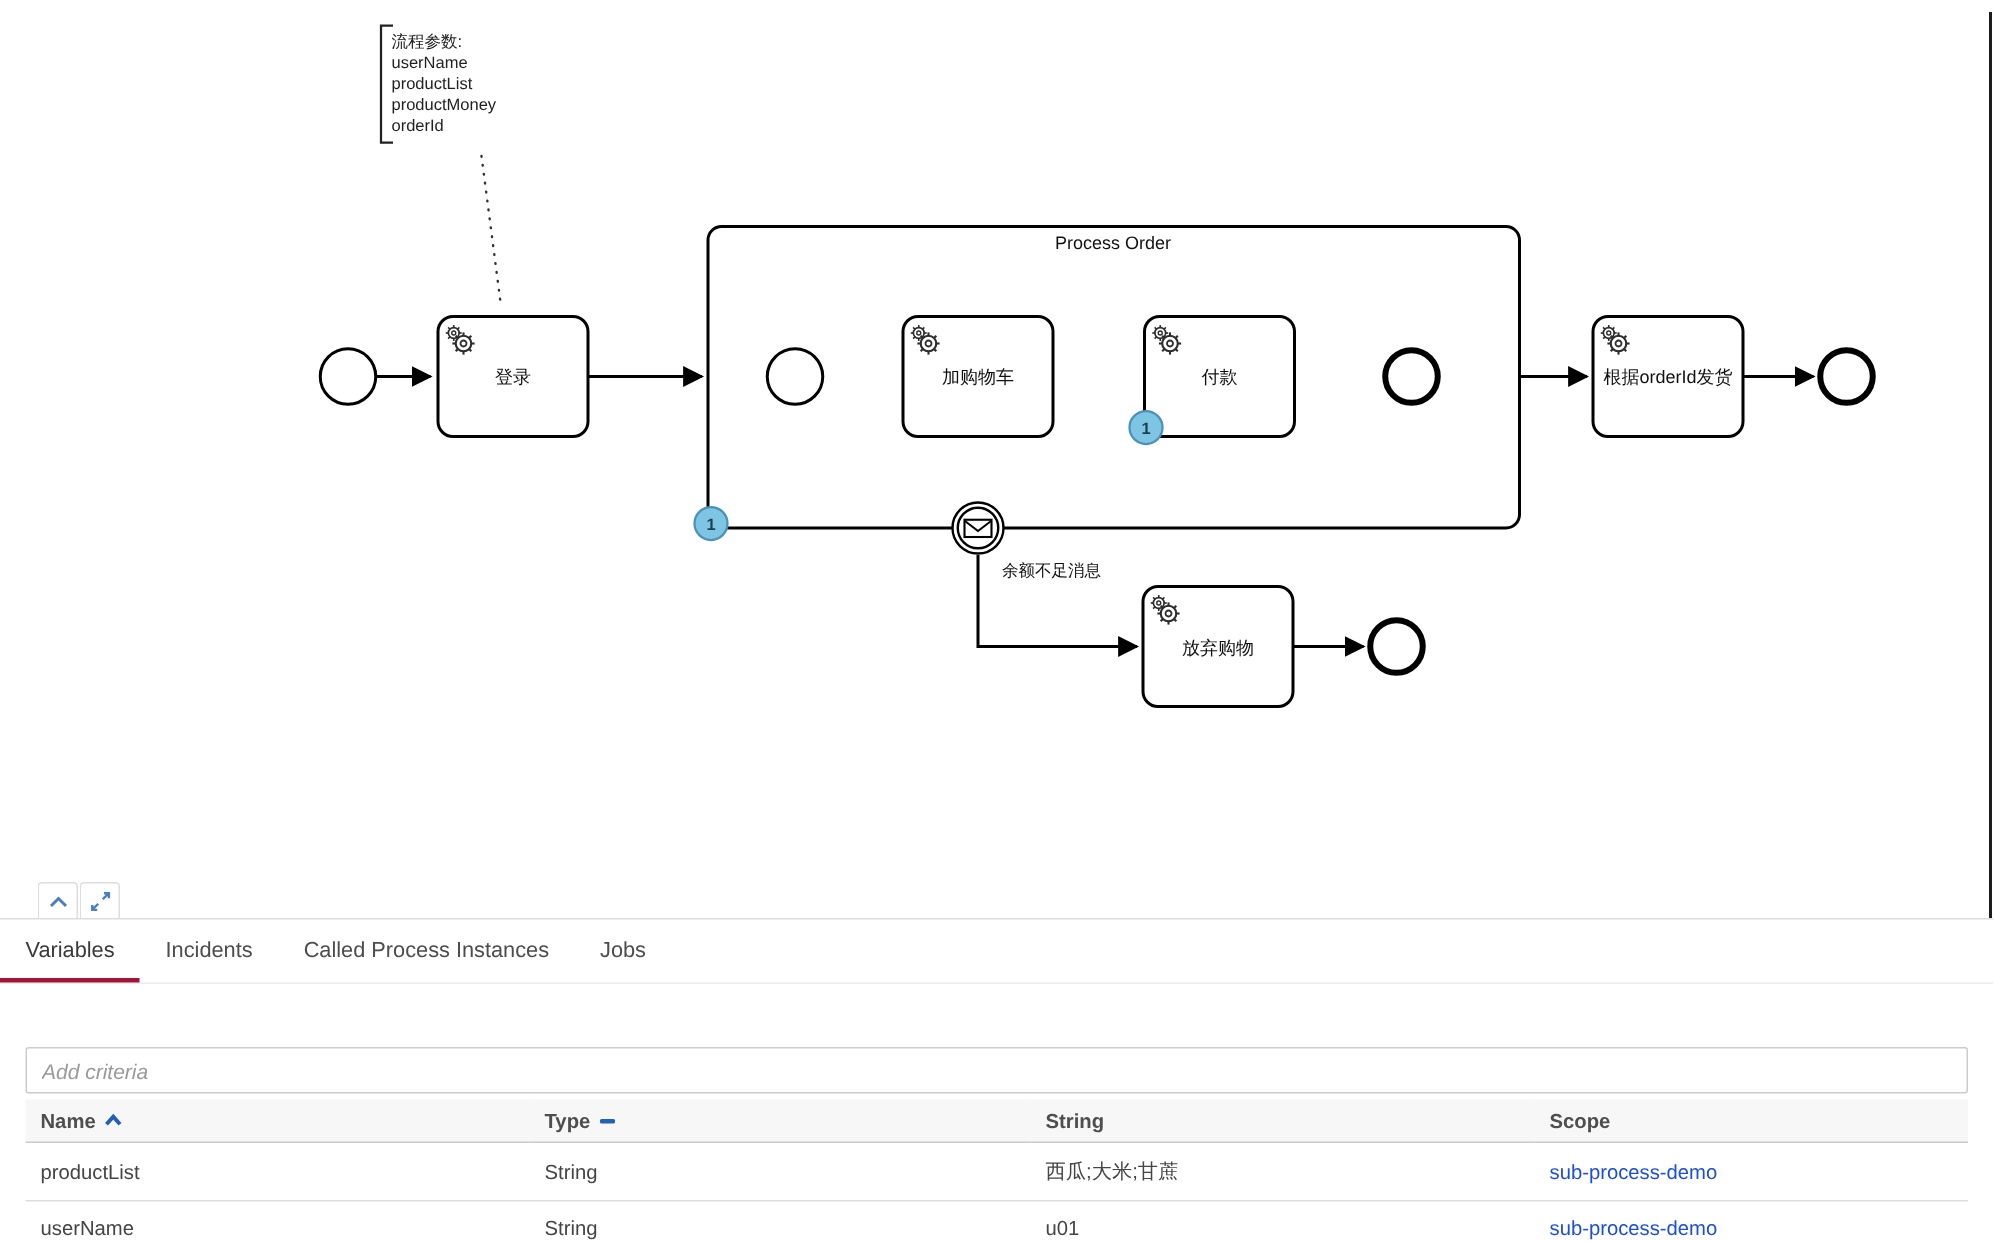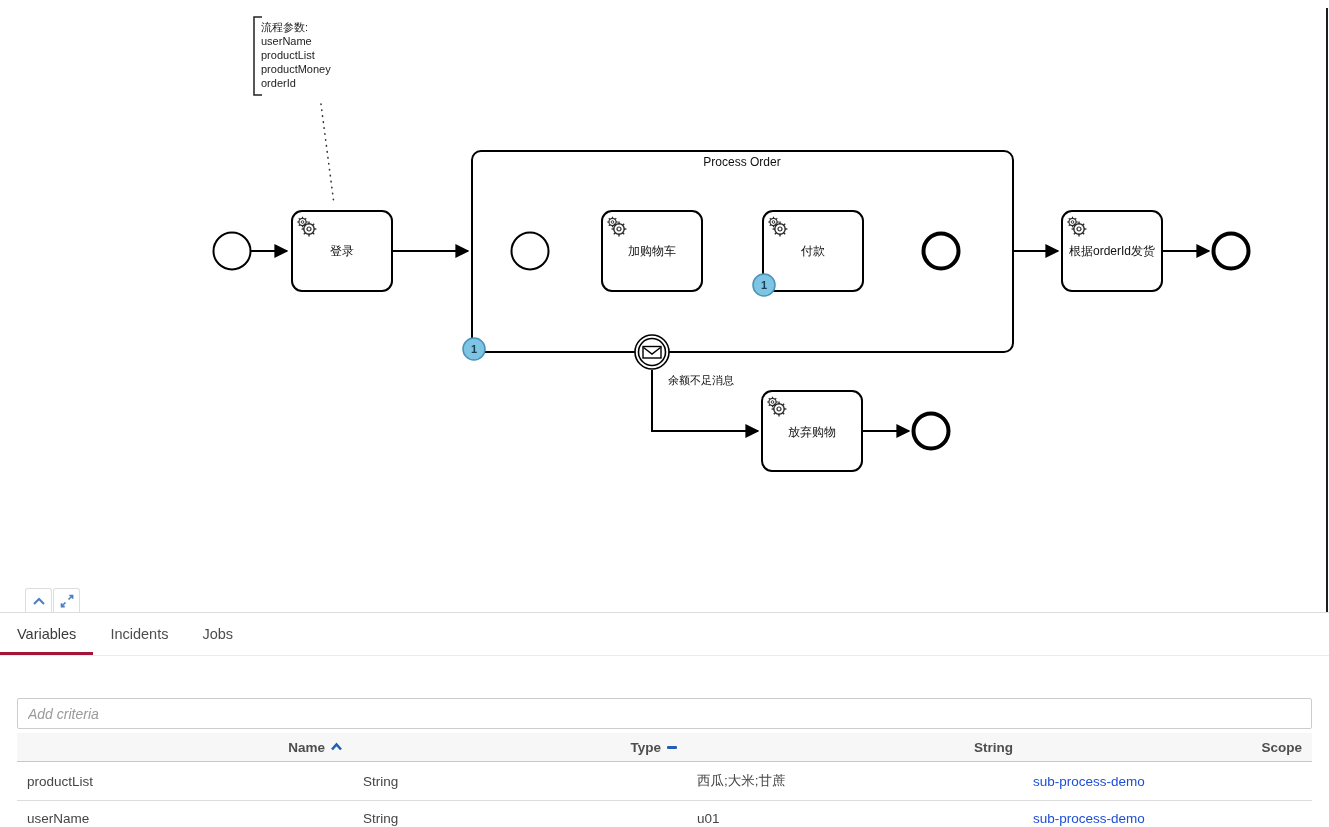--- a/index.html
+++ b/index.html
@@ -34,21 +34,21 @@
   .panel-content{padding:14px 17px 0 17px;}
   .filter-input{
     width:100%;height:31px;border:1px solid #ccc;border-radius:2px;box-sizing:border-box;
     padding:0 10px;font-size:14px;font-family:"Liberation Sans",sans-serif;color:#333;outline:none;margin-top:28px;
   }
   .filter-input::placeholder{font-style:italic;color:#9a9a9a;}
 
   table.var-table{width:100%;border-collapse:collapse;table-layout:fixed;margin-top:4px;}
   table.var-table col.c1{width:336px;} table.var-table col.c2{width:334px;} table.var-table col.c3{width:336px;}
   table.var-table th{
-    text-align:right;font-size:13.5px;font-weight:bold;color:#4e4e4e;
+    text-align:left;font-size:13.5px;font-weight:bold;color:#4e4e4e;
     background:#f7f7f7;border-bottom:1px solid #c9c9c9;padding:6px 10px;height:16px;
   }
   table.var-table td{
     font-size:13.5px;color:#454545;padding:10px 10px;border-bottom:1px solid #dcdcdc;
     white-space:nowrap;overflow:hidden;text-overflow:ellipsis;
   }
   td.scope-cell a{color:#1d4ed8;text-decoration:none;cursor:pointer;}
   .sort-caret{display:inline-block;margin-left:5px;vertical-align:1px;}
   .sort-dash{display:inline-block;width:10px;height:3px;background:#2261b5;border-radius:1px;margin-left:6px;vertical-align:3px;}
   .footer-strip{height:20px;background:#f7f7f7;margin:0 -17px;}
@@ -200,20 +200,21 @@
         <path d="M5.5,8.5 L1.7,12.3 M1.5,9.3 L1.5,12.6 L4.8,12.6"></path>
       </g>
     </svg>
   </div>
 </div>
 
 <div class="bottom-panel">
   <div class="tabbar">
     <div class="tab active">Variables</div>
     <div class="tab">Incidents</div>
+    <div class="tab">Called Process Instances</div>
     <div class="tab">Jobs</div>
   </div>
 
   <div class="panel-content">
     <input class="filter-input" type="text" placeholder="Add criteria" style="">
 
     <table class="var-table">
       <colgroup>
           <col class="c1">
           <col class="c2">

